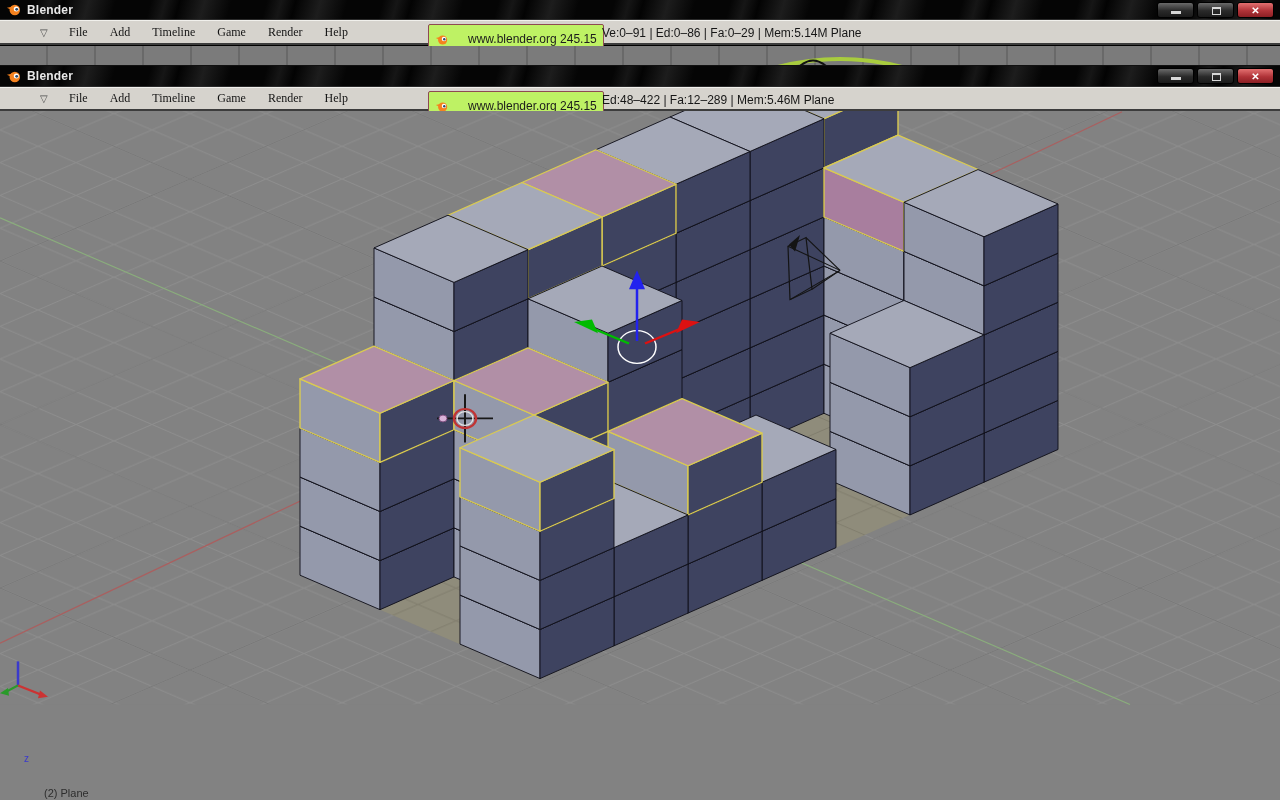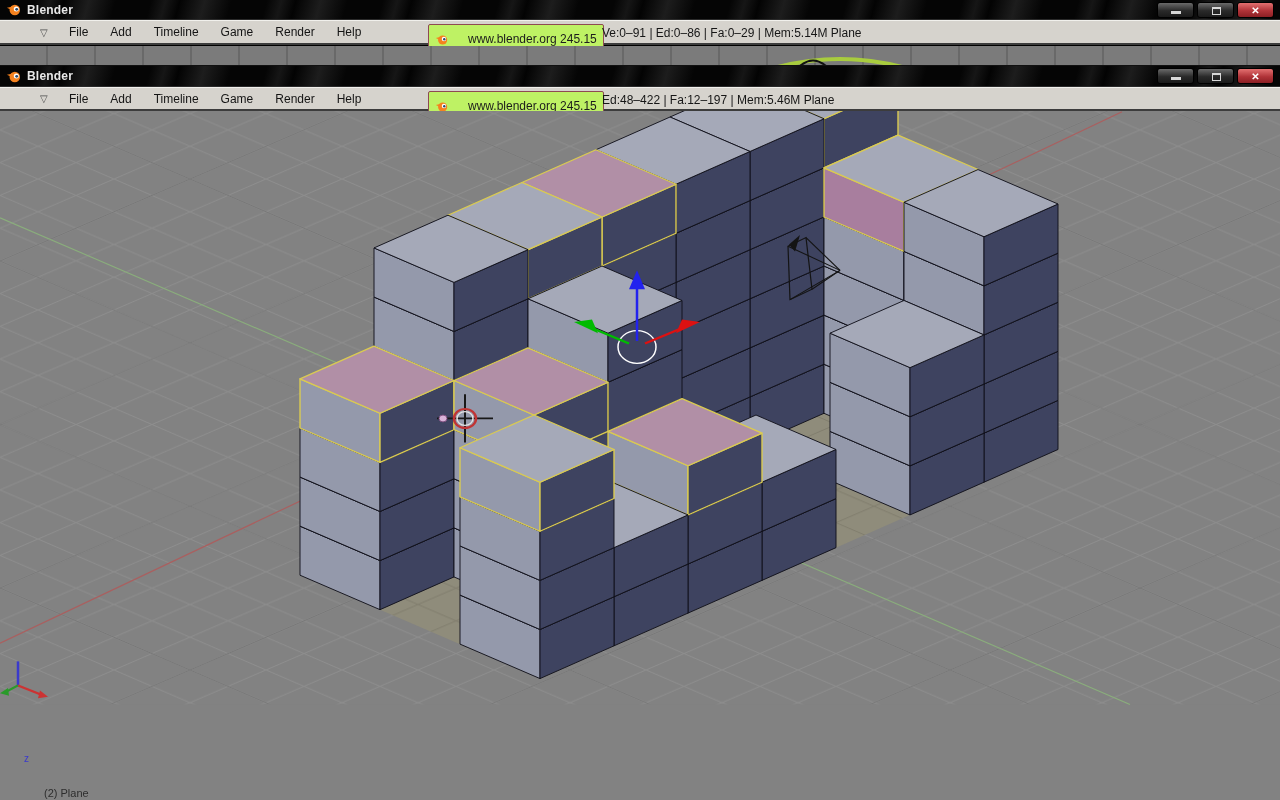--- a/index.html
+++ b/index.html
@@ -20,21 +20,21 @@
     font-size:10px; font-weight:bold; text-align:center; line-height:15px; }
   .ic-min { position:absolute; left:13px; bottom:3px; width:10px; height:3px; background:#d8d8d8; }
   .ic-restore { position:absolute; left:14px; top:4px; width:9px; height:8px;
     border:1px solid #d8d8d8; border-top:2px solid #d8d8d8; }
 
   
   .menubar { position:absolute; left:0; width:1280px; height:25px; background:#d6d3cd;
     border-top:1px solid #f1f0ec; border-bottom:2px solid #3c3c3c;
     display:flex; align-items:center; font-size:12px; color:#141414; }
   .menu-collapse { margin-left:40px; font-size:10px; color:#4a4a4a; width:18px; }
-  .menuitem { padding:0 11px; height:100%; display:flex; align-items:center; }
+  .menuitem { padding:0 11px; height:100%; display:flex; align-items:center;font-family:Liberation Serif, serif; }
   .verchip { position:absolute; left:428px; top:3px; height:19px; display:flex; align-items:center;
     gap:20px; background:#bef264; border:1px solid #8e4a52; border-radius:2px;
     padding:14px 6px; color:#1c1c1c; font-size:12px; }
   .stats { position:absolute; left:602px; top:5px; font-size:12px; color:#161616; white-space:pre; }
 
   
   .sliver { position:absolute; left:0; top:46px; width:1280px; height:20px; background:#7b7b7b;
     background-image:repeating-linear-gradient(90deg,transparent 0 46px,#696969 46px 48px);
     border-bottom:1px solid #111; overflow:hidden; }
 
@@ -122,21 +122,21 @@
     <span class="menuitem">Help</span>
     <span class="verchip">
       <svg class="logo" style="margin:0;width:13px;height:13px;" viewBox="0 0 16 16">
         <path d="M1 6 L9 4.4 L6 8.6 Z" fill="#f5821f"></path>
           <circle cx="9.4" cy="8.6" r="5.6" fill="#f5821f"></circle>
         <circle cx="11" cy="7.4" r="2.7" fill="#ffffff"></circle>
           <circle cx="11.4" cy="7.8" r="1.5" fill="#2a4a6a"></circle>
       </svg>
       <span>www.blender.org 245.15</span>
     </span>
-    <span class="stats">Ed:48–422 | Fa:12–197 | Mem:5.46M Plane</span>
+    <span class="stats">Ed:48–422 | Fa:12–289 | Mem:5.46M Plane</span>
   </div>
 
   <div class="viewport">
     <svg id="scene" width="1280" height="689" viewBox="0 111 1280 800" preserveAspectRatio="none">
       <defs>
         <pattern id="gridL" width="76" height="38" patternUnits="userSpaceOnUse">
           <path d="M0 19 L38 0 L76 19 L38 38 Z" fill="none" stroke-width="1" stroke="#8e8e8e"></path>
         </pattern>
         <pattern id="gridD" width="380" height="190" patternUnits="userSpaceOnUse">
           <path d="M0 95 L190 0 L380 95 L190 190 Z" fill="none" stroke-width="1" stroke="#757575"></path>

